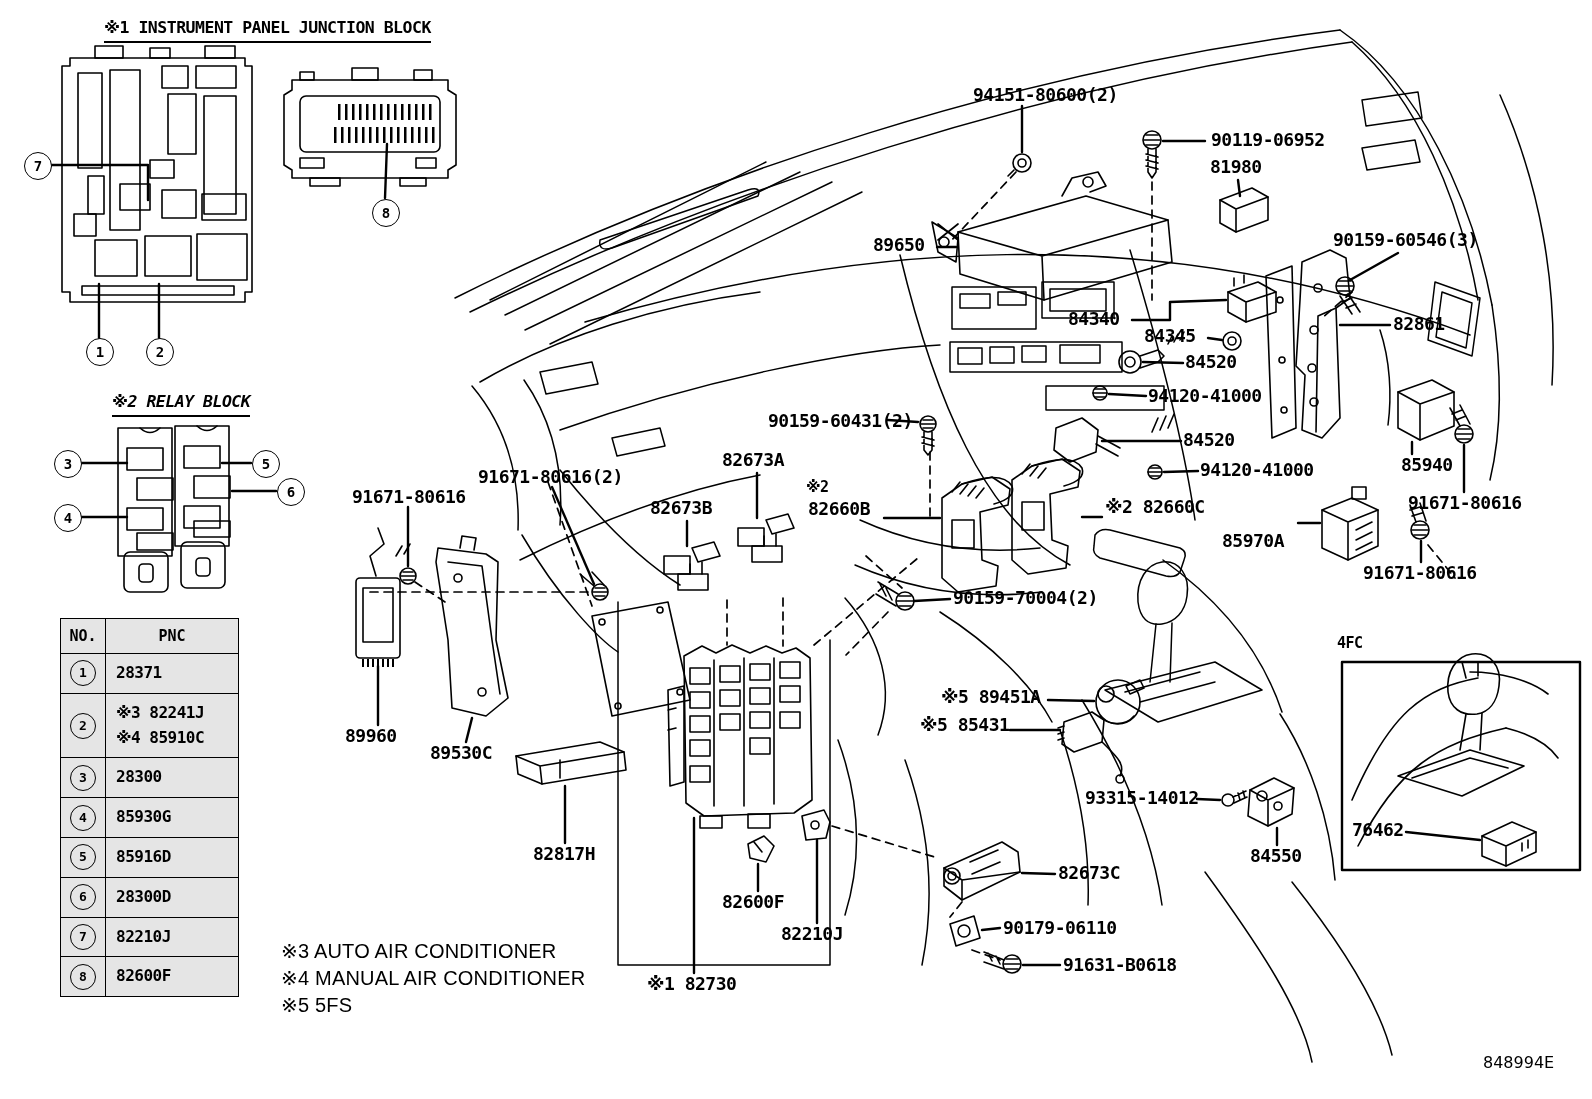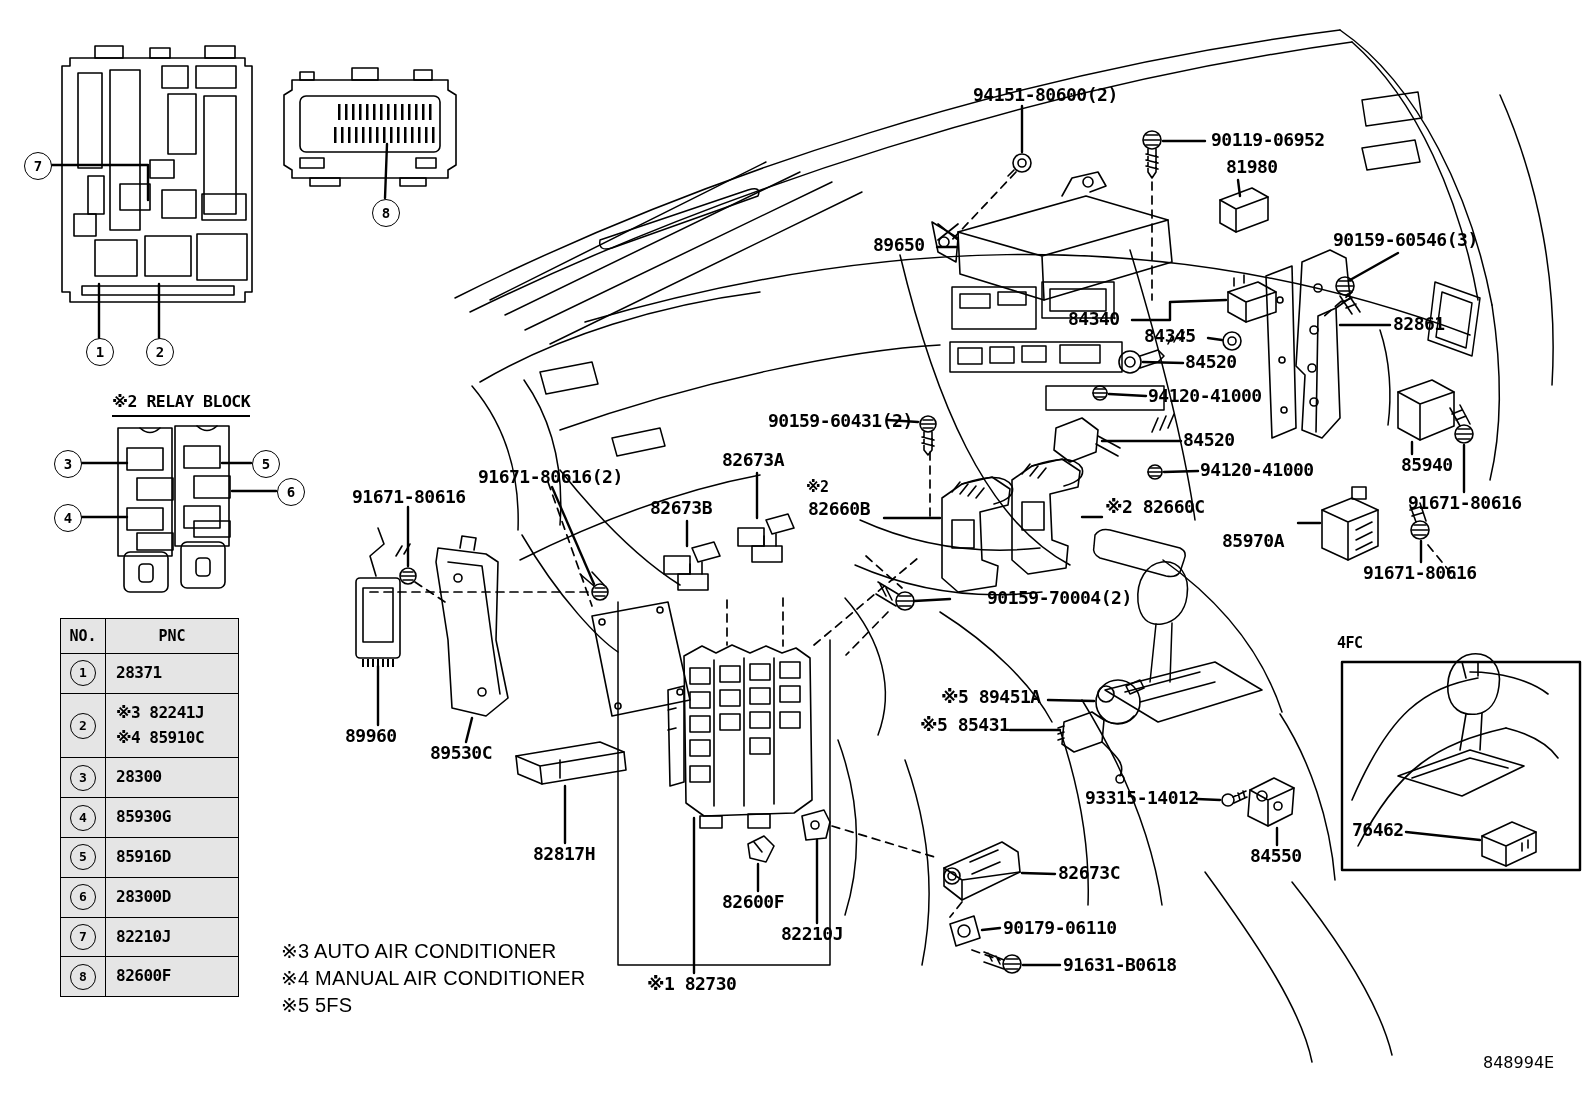--- a/index.html
+++ b/index.html
@@ -503,24 +503,25 @@
           <td class="no-cell"><span class="num-circle">7</span></td>
           <td class="pnc-cell">82210J</td>
         </tr>
         <tr>
           <td class="no-cell"><span class="num-circle">8</span></td>
           <td class="pnc-cell">82600F</td>
         </tr>
       </tbody>
 </table>
 
-    <span class="lbl title" style="left: 112px; top: 394px;">※2 RELAY BLOCK</span>
+<span class="lbl title" style="left: 104px; top: 20px;">※1 INSTRUMENT PANEL JUNCTION BLOCK</span>
+    <span class="lbl title" style="left: 112px; top: 394px; font-style: italic;">※2 RELAY BLOCK</span>
     <span class="lbl" style="left: 973px; top: 86px;">94151-80600(2)</span>
     <span class="lbl" style="left: 1211px; top: 131px;">90119-06952</span>
-    <span class="lbl" style="left: 1210px; top: 158px; margin-left: 16px;">81980</span>
+    <span class="lbl" style="left: 1210px; top: 158px;">81980</span>
     <span class="lbl" style="left: 873px; top: 236px;">89650</span>
     <span class="lbl" style="left: 1333px; top: 231px;">90159-60546(3)</span>
     <span class="lbl" style="left: 1068px; top: 310px;">84340</span>
     <span class="lbl" style="left: 1144px; top: 327px;">84345</span>
     <span class="lbl" style="left: 1393px; top: 315px;">82861</span>
     <span class="lbl" style="left: 1185px; top: 353px;">84520</span>
     <span class="lbl" style="left: 1148px; top: 387px;">94120-41000</span>
     <span class="lbl" style="left: 1183px; top: 431px;">84520</span>
     <span class="lbl" style="left: 1200px; top: 461px;">94120-41000</span>
     <span class="lbl" style="left: 1381px; top: 456px; margin-left: 20px;">85940</span>
@@ -528,21 +529,21 @@
     <span class="lbl" style="left: 1222px; top: 512px; margin-top: 20px;">85970A</span>
     <span class="lbl" style="left: 1363px; top: 564px;">91671-80616</span>
     <span class="lbl" style="left: 1105px; top: 498px;">※2 82660C</span>
     <span class="lbl small" style="left: 806px; top: 480px;">※2</span>
     <span class="lbl" style="left: 808px; top: 500px;">82660B</span>
     <span class="lbl" style="left: 768px; top: 412px;">90159-60431(2)</span>
     <span class="lbl" style="left: 722px; top: 451px;">82673A</span>
     <span class="lbl" style="left: 650px; top: 499px;">82673B</span>
     <span class="lbl" style="left: 352px; top: 488px;">91671-80616</span>
     <span class="lbl" style="left: 478px; top: 468px;">91671-80616(2)</span>
-    <span class="lbl" style="left: 953px; top: 589px; margin-left: 34px;">90159-70004(2)</span>
+    <span class="lbl" style="left: 953px; top: 589px;">90159-70004(2)</span>
     <span class="lbl" style="left: 941px; top: 688px;">※5 89451A</span>
     <span class="lbl" style="left: 920px; top: 716px;">※5 85431</span>
     <span class="lbl" style="left: 345px; top: 727px;">89960</span>
     <span class="lbl" style="left: 430px; top: 744px;">89530C</span>
     <span class="lbl" style="left: 533px; top: 845px;">82817H</span>
     <span class="lbl" style="left: 722px; top: 893px;">82600F</span>
     <span class="lbl" style="left: 781px; top: 925px;">82210J</span>
     <span class="lbl" style="left: 647px; top: 975px;">※1 82730</span>
     <span class="lbl" style="left: 1058px; top: 864px;">82673C</span>
     <span class="lbl" style="left: 1003px; top: 919px;">90179-06110</span>

